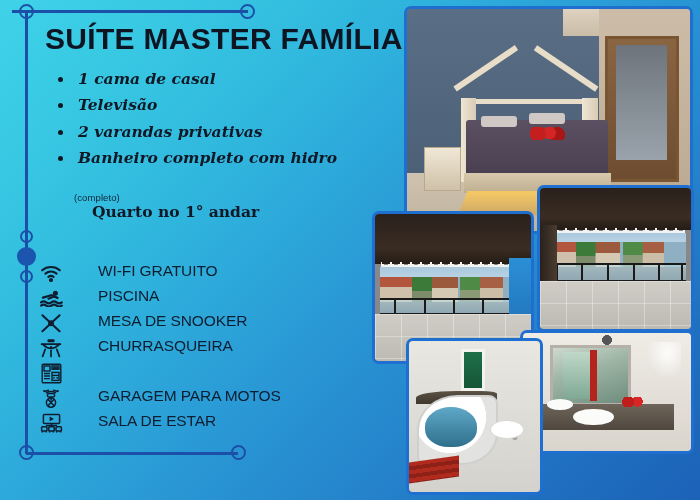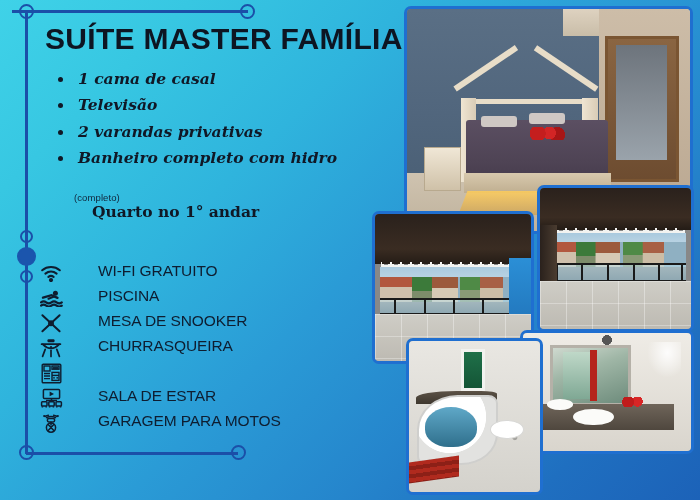--- a/index.html
+++ b/index.html
@@ -304,51 +304,51 @@
             <circle cx="13" cy="14.8" r="0.9" fill="#0e1d30" stroke="none"></circle>
             <circle cx="16.2" cy="14.8" r="0.9" fill="#0e1d30" stroke="none"></circle>
             <path d="M12 4.4h5.2M12 5.4h5.2" stroke-width="1"></path>
           </g>
         </svg>
       </span>
     </li>
 
     <li>
       <span class="am-ico">
-        <svg width="23" height="21" viewBox="0 0 23 21">
-          <g stroke="#0e1d30" stroke-width="1.5" fill="none">
-            <rect x="3.4" y="1.4" width="16.2" height="9" rx="1"></rect>
-            <path d="M9.6 3.6 L14 5.9 L9.6 8.2 Z" fill="#0e1d30" stroke="none"></path>
-            <path d="M11.5 10.4 L11.5 12.4 M6 12.4h11"></path>
-            <rect x="1.6" y="13.8" width="5.4" height="4.2" rx="0.8"></rect>
-            <rect x="8.8" y="13.8" width="5.4" height="4.2" rx="0.8"></rect>
-            <rect x="16" y="13.8" width="5.4" height="4.2" rx="0.8"></rect>
-            <path d="M2.4 18.2v1.4M6.2 18.2v1.4M9.6 18.2v1.4M13.4 18.2v1.4M16.8 18.2v1.4M20.6 18.2v1.4"></path>
-          </g>
-        </svg>
-      </span>
-      <span class="am-label">SALA DE ESTAR</span>
-    </li>
-
-    <li>
-      <span class="am-ico">
         <svg width="22" height="21" viewBox="0 0 22 21">
           <g stroke="#0e1d30" stroke-width="1.5" fill="none" stroke-linecap="round">
             <path d="M5.2 3.2 L8.4 2.2 M16.8 3.2 L13.6 2.2"></path>
             <path d="M6.4 4.6q4.6-2 9.2 0"></path>
             <rect x="7.4" y="5.6" width="7.2" height="3.4" rx="1.4"></rect>
             <path d="M11 9.2 L11 12"></path>
             <circle cx="11" cy="14.6" r="4.6"></circle>
             <path d="M8.2 11.6 L13.8 17.6 M13.8 11.6 L8.2 17.6"></path>
             <circle cx="4.2" cy="3.1" r="1.1" fill="#0e1d30" stroke="none"></circle>
             <circle cx="17.8" cy="3.1" r="1.1" fill="#0e1d30" stroke="none"></circle>
           </g>
         </svg>
       </span>
       <span class="am-label">GARAGEM PARA MOTOS</span>
+    </li>
+
+    <li>
+      <span class="am-ico">
+        <svg width="23" height="21" viewBox="0 0 23 21">
+          <g stroke="#0e1d30" stroke-width="1.5" fill="none">
+            <rect x="3.4" y="1.4" width="16.2" height="9" rx="1"></rect>
+            <path d="M9.6 3.6 L14 5.9 L9.6 8.2 Z" fill="#0e1d30" stroke="none"></path>
+            <path d="M11.5 10.4 L11.5 12.4 M6 12.4h11"></path>
+            <rect x="1.6" y="13.8" width="5.4" height="4.2" rx="0.8"></rect>
+            <rect x="8.8" y="13.8" width="5.4" height="4.2" rx="0.8"></rect>
+            <rect x="16" y="13.8" width="5.4" height="4.2" rx="0.8"></rect>
+            <path d="M2.4 18.2v1.4M6.2 18.2v1.4M9.6 18.2v1.4M13.4 18.2v1.4M16.8 18.2v1.4M20.6 18.2v1.4"></path>
+          </g>
+        </svg>
+      </span>
+      <span class="am-label">SALA DE ESTAR</span>
     </li>
   </ul>
 
   <div class="photo" id="photo-bedroom">
     <div class="ph-inner">
       <div class="bd-wall"></div>
       <div class="bd-ceil"></div>
       <div class="bd-wall-right"></div>
       <div class="bd-floor"></div>
       <div class="bd-gable">

